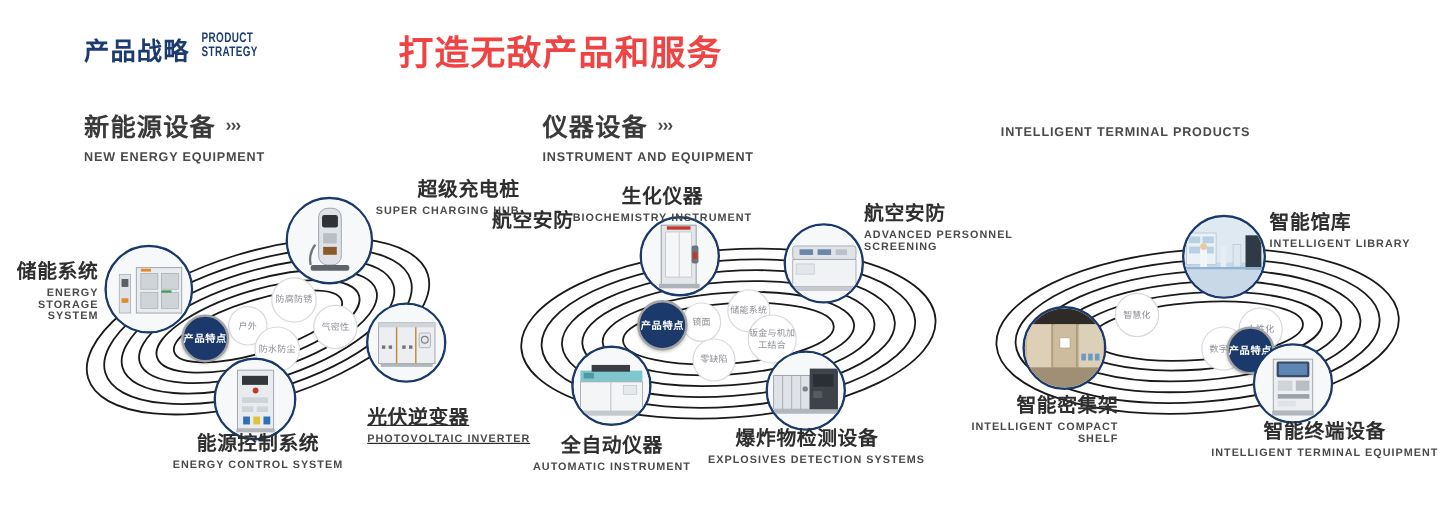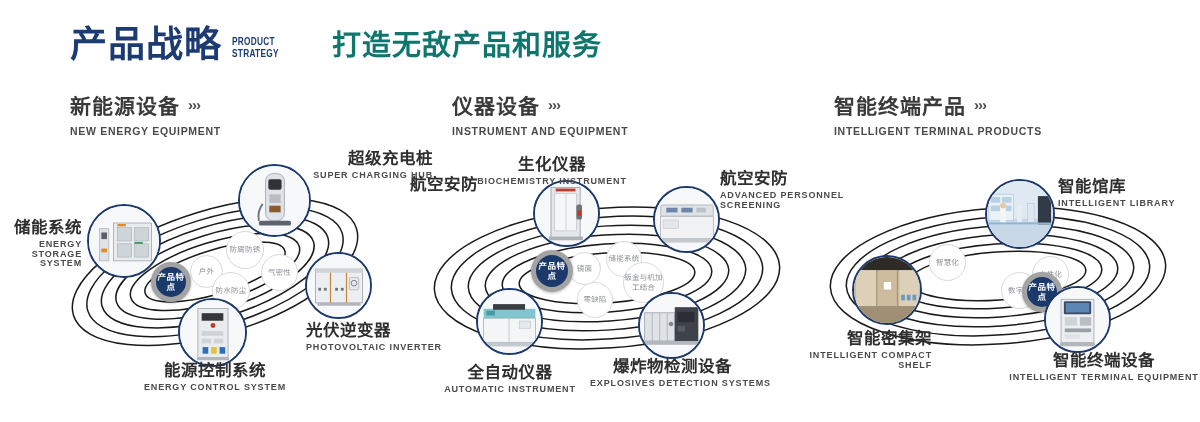--- a/index.html
+++ b/index.html
@@ -9,33 +9,33 @@
     font-family:"Liberation Sans","DejaVu Sans",sans-serif;
     overflow:hidden;
     position:relative;
     color:#2b2b2b;
   }
   #stage{position:absolute;left:0;top:0;width:1200px;height:422px;}
 
   
   .hdr{position:absolute;left:70px;top:26px;display:flex;align-items:flex-end;gap:10px;}
   .hdr-cn{
-    font-size:37px;font-weight:bold;letter-spacing:1px;
+    font-size:21px;font-weight:bold;letter-spacing:1px;
     color:#1c3b73;line-height:1;
     font-family:"Liberation Sans","DejaVu Sans",sans-serif;
     text-align:center;
   }
   .hdr-en{
     color:#1c3b73;font-weight:bold;font-size:11.5px;line-height:1.06;
     letter-spacing:0.4px;transform:scaleX(0.72);transform-origin:left bottom;
     width:90px;padding-bottom:4px;
   }
   .hdr-slogan{
     position:absolute;left:332px;top:31px;
-    font-size:29px;font-weight:bold;color:#0f766e;letter-spacing:1px;line-height:1;
+    font-size:29px;font-weight:bold;color:#ef4444;letter-spacing:1px;line-height:1;
   }
 
   
   .sect{position:absolute;}
   .sect-cn{font-size:21px;font-weight:bold;color:#3a3a3a;letter-spacing:1px;line-height:1;display:inline-block;vertical-align:middle;}
   .sect-arrows{display:inline-block;vertical-align:middle;margin-left:8px;color:#4a4a4a;font-size:15px;letter-spacing:-1px;font-weight:bold;transform:translateY(-2px);}
   .sect-en{font-size:10.5px;font-weight:bold;color:#4a4a4a;letter-spacing:0.7px;margin-top:8px;}
 
   
   .cluster{position:absolute;}
@@ -62,21 +62,21 @@
   
   .chip{
     position:absolute;border-radius:50%;
     border:1px solid #d7d9dd;background:#ffffff;
     display:flex;align-items:center;justify-content:center;
     text-align:center;color:#8d9097;
     font-size:7.5px;line-height:1.22;letter-spacing:0.2px;
     box-sizing:border-box;
   }
   .chip.core{
-    background:#1b3a6b;border:5px solid #a3a3a3;color:#ffffff;
+    background:#1b3a6b;border:2px solid #a3a3a3;color:#ffffff;
     font-weight:bold;font-size:8.5px;line-height:1.18;letter-spacing:0.5px;
     box-shadow:0 1px 3px rgba(0,0,0,.25);
   }
 </style>
 </head>
 <body>
 
 <div id="stage">
 
   <div class="hdr">
@@ -90,21 +90,20 @@
 
   <div class="sect" style="left:452px;top:96px;">
     <div><span class="sect-cn">仪器设备</span><span class="sect-arrows">›››</span></div>
     <div class="sect-en">INSTRUMENT AND EQUIPMENT</div>
   </div>
   <div class="sect" style="left:70px;top:96px;">
     <div><span class="sect-cn">新能源设备</span><span class="sect-arrows">›››</span></div>
     <div class="sect-en">NEW ENERGY EQUIPMENT</div>
   </div>
   <div class="sect" style="left:834px;top:96px;">
-    <div><span class="sect-cn">智能终端产品</span><span class="sect-arrows">›››</span></div>
     <div class="sect-en">INTELLIGENT TERMINAL PRODUCTS</div>
   </div>
 
   <div class="cluster" style="left:0;top:0;width:420px;height:422px;">
     <svg class="orbit-svg" width="420" height="422" viewBox="0 0 420 422">
       <g fill="none" stroke="#1a1a1a" stroke-width="1.5" transform="rotate(-17 215 272)">
         <ellipse cx="215" cy="272" rx="148" ry="62"></ellipse>
         <ellipse cx="215" cy="272" rx="133" ry="54"></ellipse>
         <ellipse cx="215" cy="272" rx="118" ry="46"></ellipse>
         <ellipse cx="215" cy="272" rx="103" ry="38"></ellipse>
@@ -174,21 +173,21 @@
         <line x1="42" y1="20" x2="42" y2="52" stroke="#c08a3e" stroke-width="1.3"></line>
         <rect x="45" y="25" width="10" height="13" rx="1.5" fill="#e6e9ec" stroke="#9aa0a8" stroke-width=".6"></rect>
         <circle cx="50" cy="31" r="3" fill="none" stroke="#7a7f87" stroke-width="1"></circle>
         <rect x="12" y="36" width="3" height="3" fill="#6e747c"></rect>
         <rect x="18" y="36" width="3" height="3" fill="#6e747c"></rect>
         <rect x="30" y="36" width="3" height="3" fill="#6e747c"></rect>
         <rect x="36" y="36" width="3" height="3" fill="#6e747c"></rect>
         <rect x="11" y="52" width="46" height="3" fill="#b2b7bd"></rect>
       </svg>
     </div>
-    <div class="nlabel l" style="left:306px;top:322px;width:150px;">
+    <div class="nlabel l" style="left:306px;top:340px;width:150px;text-decoration:underline;">
       <div class="cn">光伏逆变器</div>
       <div class="en">PHOTOVOLTAIC INVERTER</div>
     </div>
 
     <div class="node" style="left:178px;top:298px;width:69px;height:69px;">
       <svg class="ph" viewBox="0 0 69 69">
         <rect x="0" y="0" width="69" height="69" fill="#f7f8fa"></rect>
         <rect x="19" y="9" width="32" height="52" fill="#e9ecef" stroke="#9aa0a8" stroke-width=".8"></rect>
         <rect x="23" y="14" width="23" height="8" fill="#33373c"></rect>
         <circle cx="35" cy="27" r="2.6" fill="#c0392b"></circle>

